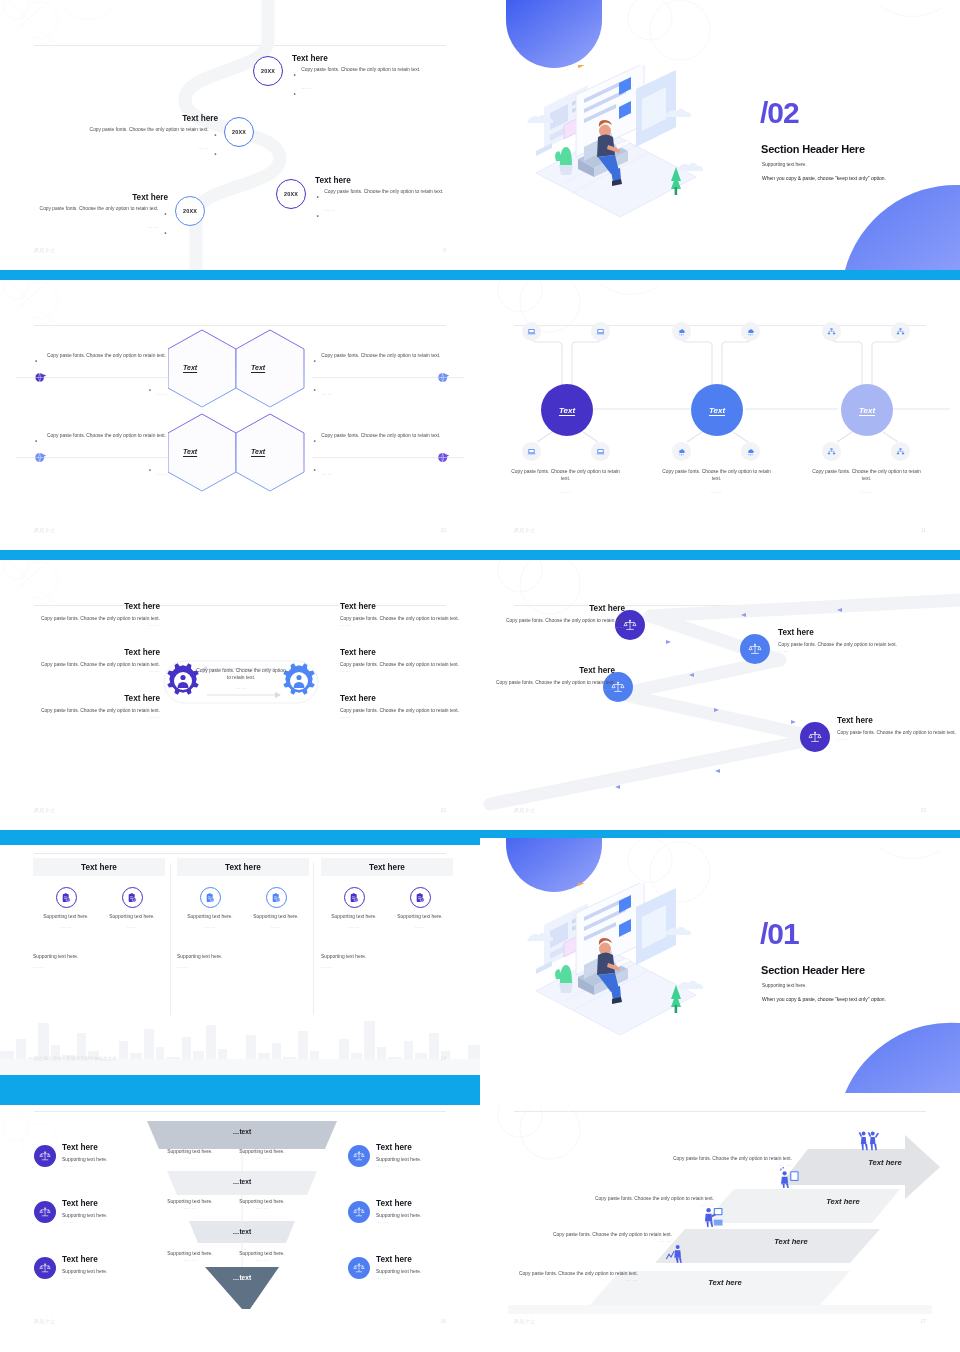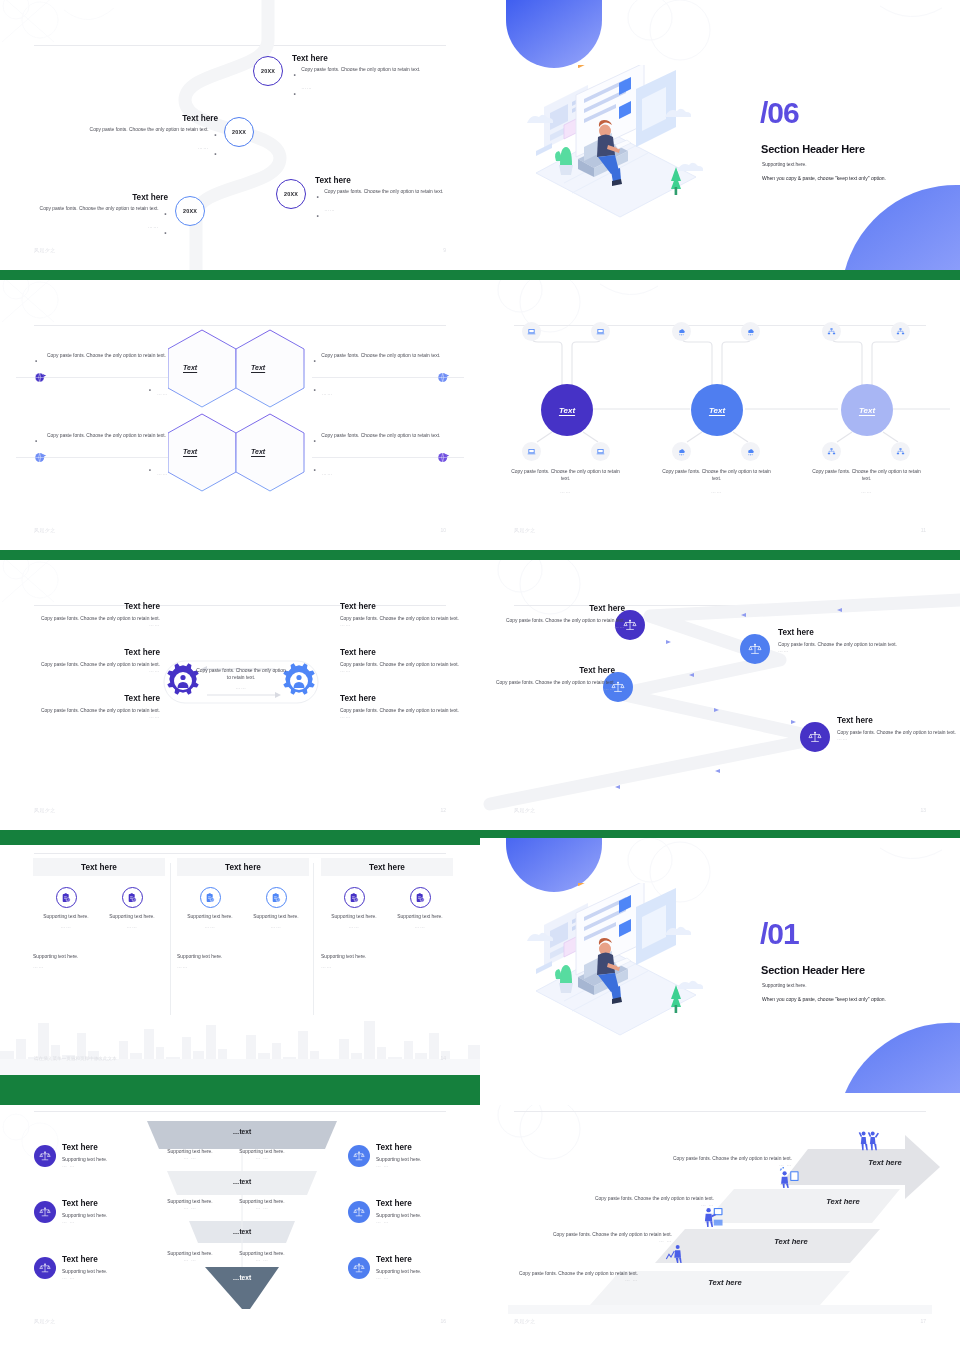--- a/index.html
+++ b/index.html
@@ -5,21 +5,21 @@
   * { box-sizing: border-box; margin: 0; padding: 0; }
   html, body {
     width: 960px; height: 1352px;
     background: #ffffff;
     font-family: "Liberation Sans", sans-serif;
     overflow: hidden;
   }
   .deck {
     position: relative;
     width: 960px; height: 1248px;
-    background: #15803d;
+    background: #0ea5e9;
   }
   .slide {
     position: absolute;
     width: 480px; height: 270px;
     background: #ffffff;
     overflow: hidden;
   }
   .hdr-rule {
     position: absolute; left: 34px; right: 34px; top: 45px;
     height: 1px; background: #e9eaee;
@@ -301,21 +301,21 @@
         <path d="M155 124 l5 -14 l5 14 Z" fill="#3ed191"></path>
         <rect x="158.6" y="122" width="2.6" height="8" fill="#2f9e6e"></rect>
 
         <path d="M12 56 q4 -7 11 -4 q4 -5 9 1 q6 0 5 5 l-26 0 Z" fill="#eaf0fc"></path>
         <path d="M150 50 q4 -7 11 -4 q4 -5 9 1 q6 0 5 5 l-26 0 Z" fill="#eaf0fc"></path>
         <path d="M162 104 q4 -7 11 -4 q4 -5 9 1 q6 0 5 5 l-26 0 Z" fill="#eaf0fc"></path>
         <path d="M20 86 l16 -8 l0 5 l-16 8 Z" fill="#d8e4fa"></path>
       </g>
     </svg>
 
-    <div class="sec-num" style="left:280px;top:98px">/06</div>
+    <div class="sec-num" style="left:280px;top:98px">/02</div>
     <div class="sec-title" style="left:281px;top:143px">Section Header Here</div>
     <div class="sec-sub1" style="left:282px;top:162px">Supporting text here.</div>
     <div class="sec-sub2" style="left:282px;top:175px">When you copy &amp; paste, choose "keep text only" option.</div>
   </div>
 
   <div class="slide" style="left:0;top:280px">
     <svg class="wm" viewBox="0 0 150 95">
       <g stroke="#f6f7fa" stroke-width="1" fill="none">
         <circle cx="22" cy="16" r="13"></circle>
           <circle cx="46" cy="30" r="18"></circle>

